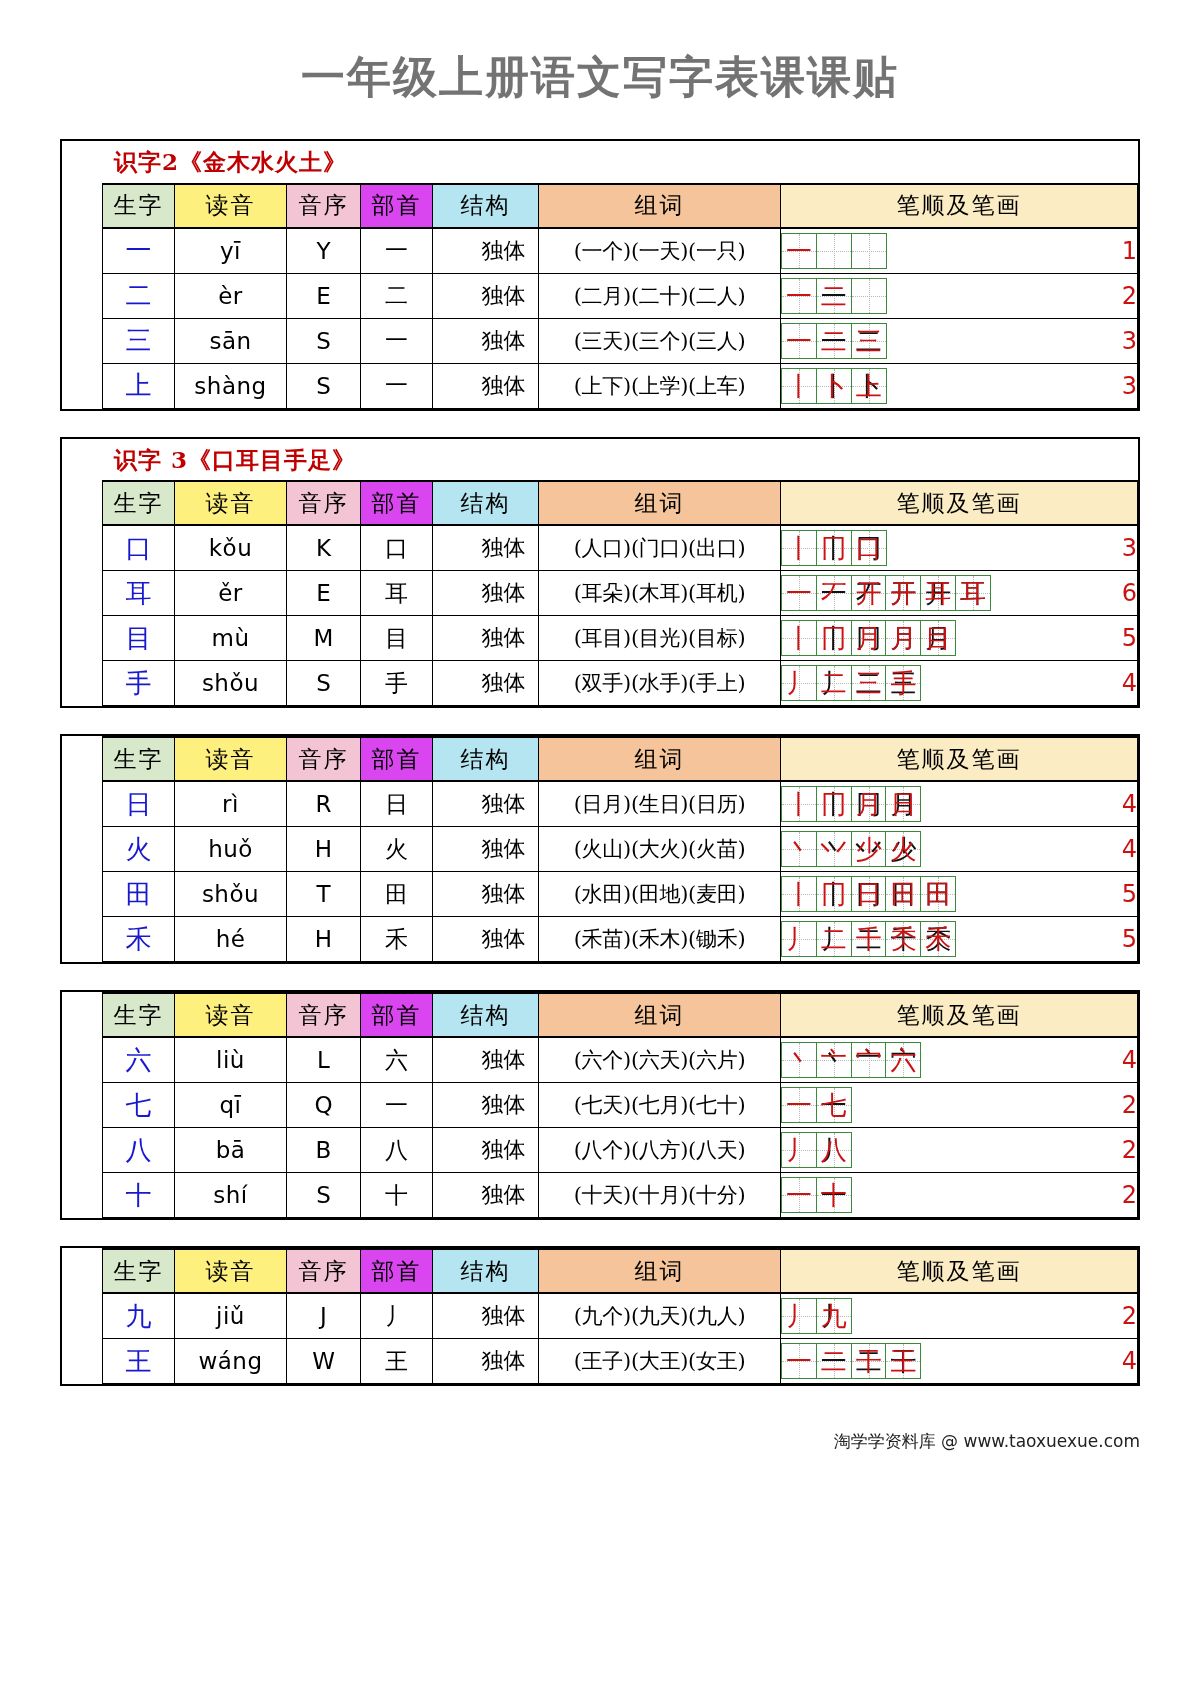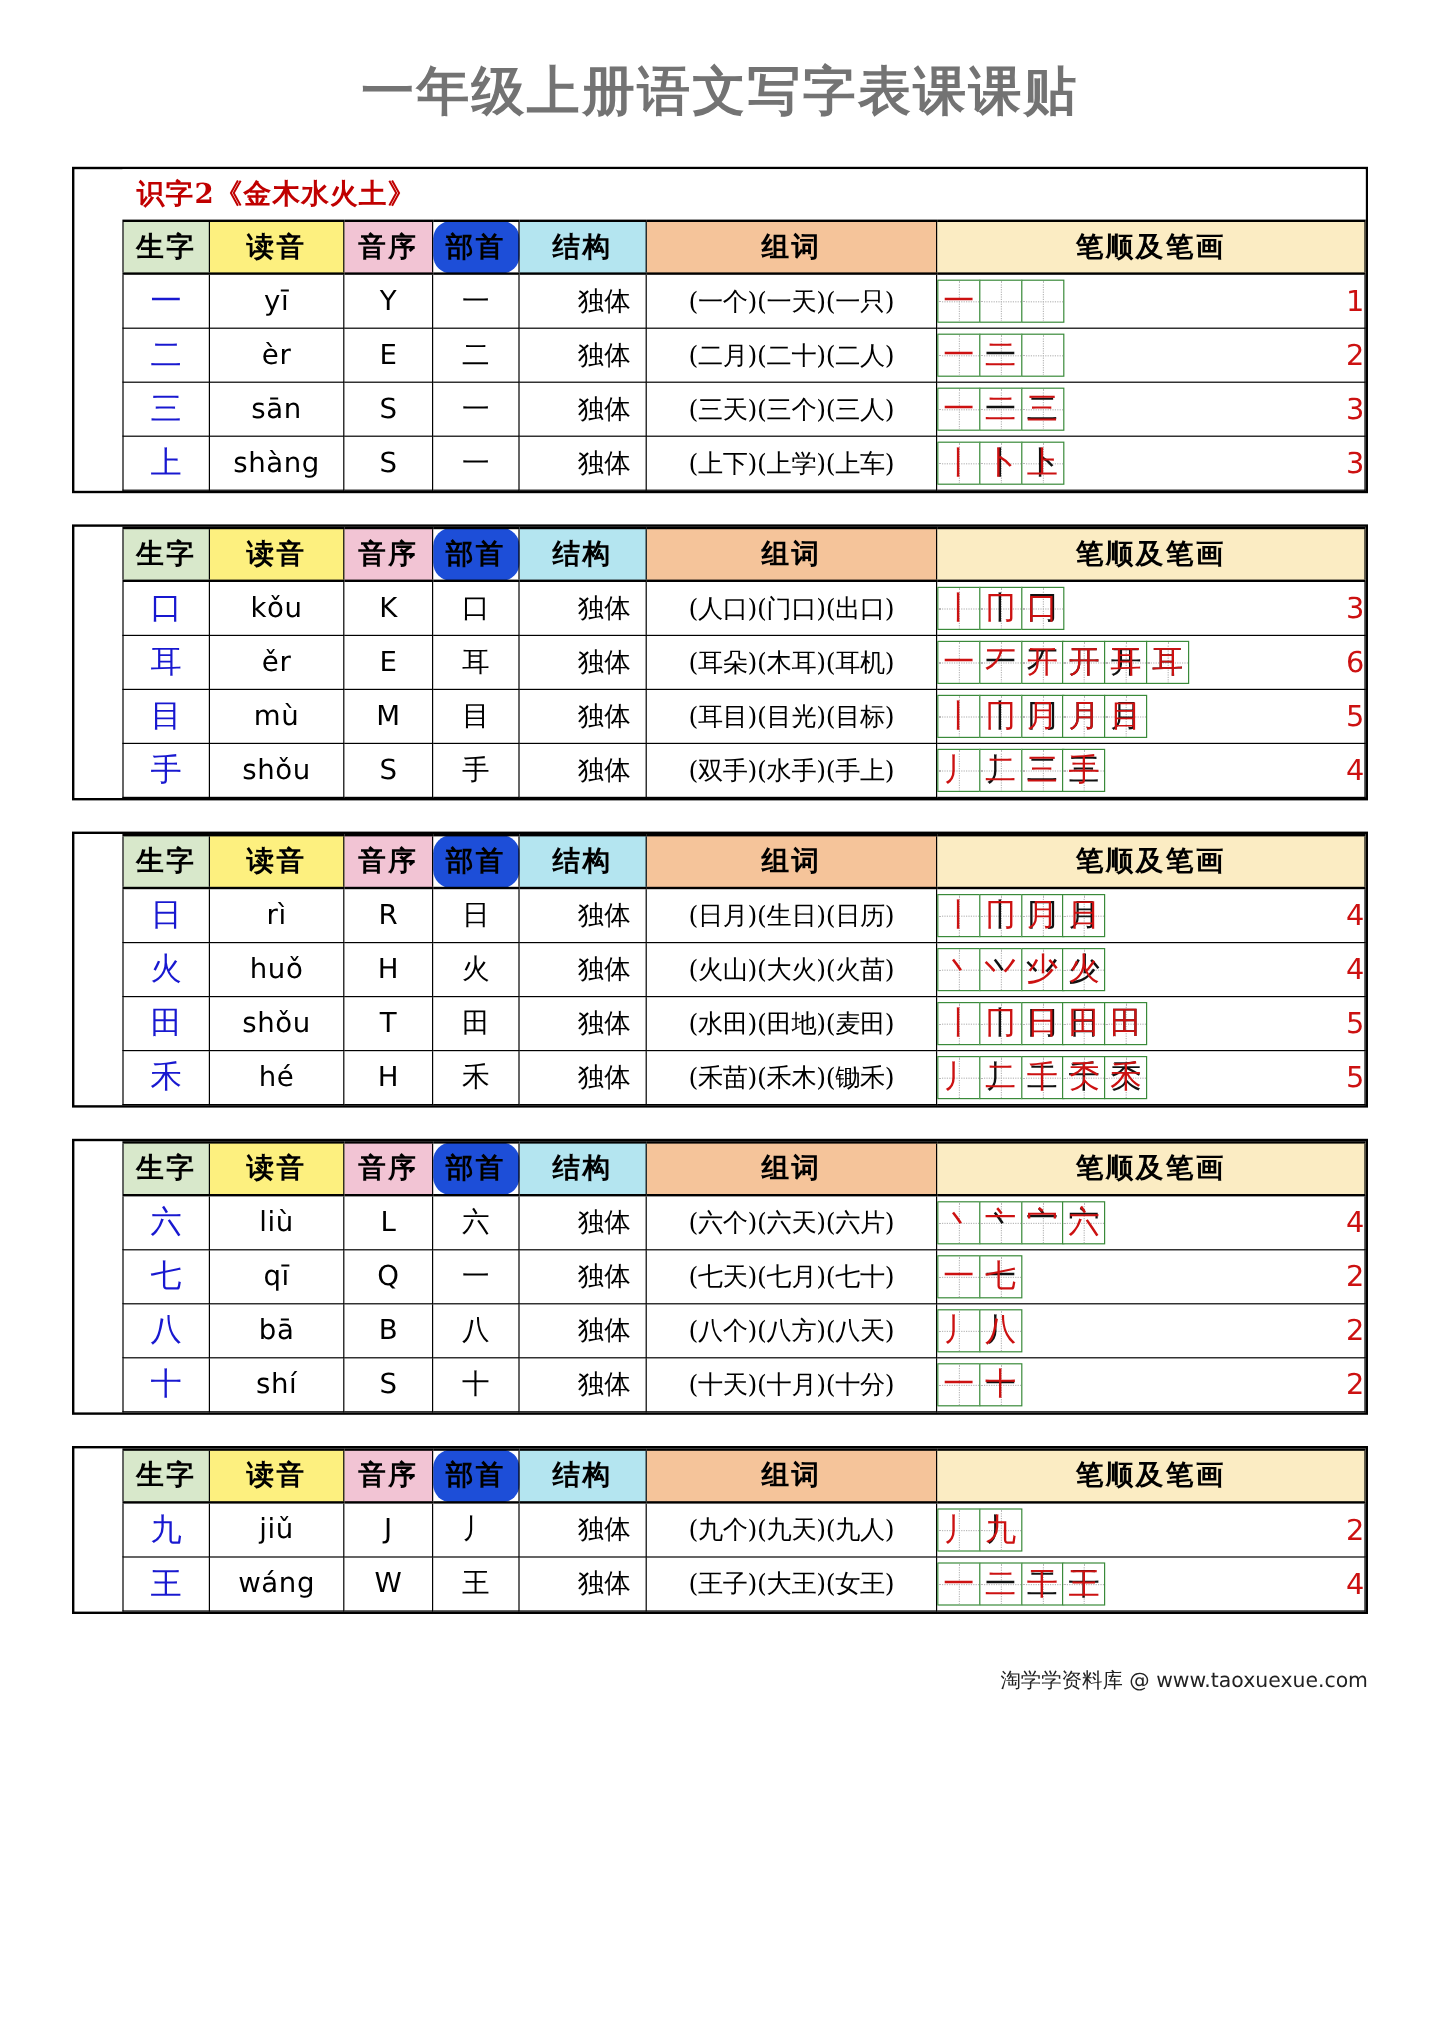--- a/index.html
+++ b/index.html
@@ -67,29 +67,29 @@
     padding: 0;
     text-align: center;
     vertical-align: middle;
     font-weight: normal;
   }
   table.zb thead td {
     border-top: 2.2px solid #000;
     border-bottom: 2.2px solid #000;
     font-family: "DejaVu Serif", "Liberation Serif", serif;
     font-size: 23px;
-    font-weight: bold;
+    font-weight: normal;
     height: 42px;
     letter-spacing: 2px;
   }
   
   .h-shengzi  { background: #d8e8cb; }
   .h-duyin    { background: #fdf07f; }
   .h-yinxu    { background: #f2c4d4; }
-  .h-bushou   { background: #1d4ed8; border-radius: 15px; }
+  .h-bushou   { background: #d946ef; }
   .h-jiegou   { background: #b4e5f0; }
   .h-zuci     { background: #f5c49a; }
   .h-bishun   { background: #fbecc3; }
 
   
   col.c-shengzi { width: 72px; }
   col.c-duyin   { width: 112px; }
   col.c-yinxu   { width: 74px; }
   col.c-bushou  { width: 72px; }
   col.c-jiegou  { width: 106px; }
@@ -324,20 +324,175 @@
                     <div class="sbox">
                       <span class="glyph base">丨</span>
                       <span class="glyph newest">卜</span>
                     </div>
                     <div class="sbox">
                       <span class="glyph base">卜</span>
                       <span class="glyph newest">上</span>
                     </div>
                   </div>
                   <span class="stroke-count">3</span>
+                </div>
+              </td>
+            </tr>
+          </tbody>
+        </table>
+      </div>
+      <div class="section">
+        <div class="section-title">识字 3《口耳目手足》</div>
+        <table class="zb">
+          <colgroup>
+            <col class="c-shengzi">
+            <col class="c-duyin">
+            <col class="c-yinxu">
+            <col class="c-bushou">
+            <col class="c-jiegou">
+            <col class="c-zuci">
+            <col class="c-bishun">
+          </colgroup>
+          <thead>
+            <tr>
+              <td class="h-shengzi">生字</td>
+              <td class="h-duyin">读音</td>
+              <td class="h-yinxu">音序</td>
+              <td class="h-bushou">部首</td>
+              <td class="h-jiegou">结构</td>
+              <td class="h-zuci">组词</td>
+              <td class="h-bishun">笔顺及笔画</td>
+            </tr>
+          </thead>
+          <tbody>
+            <tr>
+              <td><span class="cell-char">口</span></td>
+              <td><span class="cell-pinyin">kǒu</span></td>
+              <td><span class="cell-letter">K</span></td>
+              <td><span class="cell-radical">口</span></td>
+              <td><span class="cell-structure">独体</span></td>
+              <td><span class="cell-words">(人口)(门口)(出口)</span></td>
+              <td class="strokes-cell">
+                <div class="strokes-wrap">
+                  <div class="boxes">
+                    <div class="sbox">
+                      <span class="glyph newest">丨</span>
+                    </div>
+                    <div class="sbox">
+                      <span class="glyph base">丨</span>
+                      <span class="glyph newest">冂</span>
+                    </div>
+                    <div class="sbox">
+                      <span class="glyph base">冂</span>
+                      <span class="glyph newest">口</span>
+                    </div>
+                  </div>
+                  <span class="stroke-count">3</span>
+                </div>
+              </td>
+            </tr>
+            <tr>
+              <td><span class="cell-char">耳</span></td>
+              <td><span class="cell-pinyin">ěr</span></td>
+              <td><span class="cell-letter">E</span></td>
+              <td><span class="cell-radical">耳</span></td>
+              <td><span class="cell-structure">独体</span></td>
+              <td><span class="cell-words">(耳朵)(木耳)(耳机)</span></td>
+              <td class="strokes-cell">
+                <div class="strokes-wrap">
+                  <div class="boxes">
+                    <div class="sbox">
+                      <span class="glyph newest">一</span>
+                    </div>
+                    <div class="sbox">
+                      <span class="glyph base">一</span>
+                      <span class="glyph newest">丆</span>
+                    </div>
+                    <div class="sbox">
+                      <span class="glyph base">丆</span>
+                      <span class="glyph newest">开</span>
+                    </div>
+                    <div class="sbox">
+                      <span class="glyph base">开</span>
+                      <span class="glyph newest">开</span>
+                    </div>
+                    <div class="sbox">
+                      <span class="glyph base">开</span>
+                      <span class="glyph newest">耳</span>
+                    </div>
+                    <div class="sbox">
+                      <span class="glyph base">耳</span>
+                      <span class="glyph newest">耳</span>
+                    </div>
+                  </div>
+                  <span class="stroke-count">6</span>
+                </div>
+              </td>
+            </tr>
+            <tr>
+              <td><span class="cell-char">目</span></td>
+              <td><span class="cell-pinyin">mù</span></td>
+              <td><span class="cell-letter">M</span></td>
+              <td><span class="cell-radical">目</span></td>
+              <td><span class="cell-structure">独体</span></td>
+              <td><span class="cell-words">(耳目)(目光)(目标)</span></td>
+              <td class="strokes-cell">
+                <div class="strokes-wrap">
+                  <div class="boxes">
+                    <div class="sbox">
+                      <span class="glyph newest">丨</span>
+                    </div>
+                    <div class="sbox">
+                      <span class="glyph base">丨</span>
+                      <span class="glyph newest">冂</span>
+                    </div>
+                    <div class="sbox">
+                      <span class="glyph base">冂</span>
+                      <span class="glyph newest">月</span>
+                    </div>
+                    <div class="sbox">
+                      <span class="glyph base">月</span>
+                      <span class="glyph newest">月</span>
+                    </div>
+                    <div class="sbox">
+                      <span class="glyph base">月</span>
+                      <span class="glyph newest">目</span>
+                    </div>
+                  </div>
+                  <span class="stroke-count">5</span>
+                </div>
+              </td>
+            </tr>
+            <tr>
+              <td><span class="cell-char">手</span></td>
+              <td><span class="cell-pinyin">shǒu</span></td>
+              <td><span class="cell-letter">S</span></td>
+              <td><span class="cell-radical">手</span></td>
+              <td><span class="cell-structure">独体</span></td>
+              <td><span class="cell-words">(双手)(水手)(手上)</span></td>
+              <td class="strokes-cell">
+                <div class="strokes-wrap">
+                  <div class="boxes">
+                    <div class="sbox">
+                      <span class="glyph newest">丿</span>
+                    </div>
+                    <div class="sbox">
+                      <span class="glyph base">丿</span>
+                      <span class="glyph newest">二</span>
+                    </div>
+                    <div class="sbox">
+                      <span class="glyph base">二</span>
+                      <span class="glyph newest">三</span>
+                    </div>
+                    <div class="sbox">
+                      <span class="glyph base">三</span>
+                      <span class="glyph newest">手</span>
+                    </div>
+                  </div>
+                  <span class="stroke-count">4</span>
                 </div>
               </td>
             </tr>
           </tbody>
         </table>
       </div>
       <div class="section">
         <table class="zb">
           <colgroup>
             <col class="c-shengzi">
@@ -354,144 +509,144 @@
               <td class="h-duyin">读音</td>
               <td class="h-yinxu">音序</td>
               <td class="h-bushou">部首</td>
               <td class="h-jiegou">结构</td>
               <td class="h-zuci">组词</td>
               <td class="h-bishun">笔顺及笔画</td>
             </tr>
           </thead>
           <tbody>
             <tr>
-              <td><span class="cell-char">口</span></td>
-              <td><span class="cell-pinyin">kǒu</span></td>
-              <td><span class="cell-letter">K</span></td>
-              <td><span class="cell-radical">口</span></td>
-              <td><span class="cell-structure">独体</span></td>
-              <td><span class="cell-words">(人口)(门口)(出口)</span></td>
+              <td><span class="cell-char">日</span></td>
+              <td><span class="cell-pinyin">rì</span></td>
+              <td><span class="cell-letter">R</span></td>
+              <td><span class="cell-radical">日</span></td>
+              <td><span class="cell-structure">独体</span></td>
+              <td><span class="cell-words">(日月)(生日)(日历)</span></td>
               <td class="strokes-cell">
                 <div class="strokes-wrap">
                   <div class="boxes">
                     <div class="sbox">
                       <span class="glyph newest">丨</span>
                     </div>
                     <div class="sbox">
                       <span class="glyph base">丨</span>
                       <span class="glyph newest">冂</span>
                     </div>
                     <div class="sbox">
                       <span class="glyph base">冂</span>
-                      <span class="glyph newest">口</span>
-                    </div>
-                  </div>
-                  <span class="stroke-count">3</span>
-                </div>
-              </td>
-            </tr>
-            <tr>
-              <td><span class="cell-char">耳</span></td>
-              <td><span class="cell-pinyin">ěr</span></td>
-              <td><span class="cell-letter">E</span></td>
-              <td><span class="cell-radical">耳</span></td>
-              <td><span class="cell-structure">独体</span></td>
-              <td><span class="cell-words">(耳朵)(木耳)(耳机)</span></td>
-              <td class="strokes-cell">
-                <div class="strokes-wrap">
-                  <div class="boxes">
-                    <div class="sbox">
-                      <span class="glyph newest">一</span>
-                    </div>
-                    <div class="sbox">
-                      <span class="glyph base">一</span>
-                      <span class="glyph newest">丆</span>
-                    </div>
-                    <div class="sbox">
-                      <span class="glyph base">丆</span>
-                      <span class="glyph newest">开</span>
-                    </div>
-                    <div class="sbox">
-                      <span class="glyph base">开</span>
-                      <span class="glyph newest">开</span>
-                    </div>
-                    <div class="sbox">
-                      <span class="glyph base">开</span>
-                      <span class="glyph newest">耳</span>
-                    </div>
-                    <div class="sbox">
-                      <span class="glyph base">耳</span>
-                      <span class="glyph newest">耳</span>
-                    </div>
-                  </div>
-                  <span class="stroke-count">6</span>
-                </div>
-              </td>
-            </tr>
-            <tr>
-              <td><span class="cell-char">目</span></td>
-              <td><span class="cell-pinyin">mù</span></td>
-              <td><span class="cell-letter">M</span></td>
-              <td><span class="cell-radical">目</span></td>
-              <td><span class="cell-structure">独体</span></td>
-              <td><span class="cell-words">(耳目)(目光)(目标)</span></td>
+                      <span class="glyph newest">月</span>
+                    </div>
+                    <div class="sbox">
+                      <span class="glyph base">月</span>
+                      <span class="glyph newest">日</span>
+                    </div>
+                  </div>
+                  <span class="stroke-count">4</span>
+                </div>
+              </td>
+            </tr>
+            <tr>
+              <td><span class="cell-char">火</span></td>
+              <td><span class="cell-pinyin">huǒ</span></td>
+              <td><span class="cell-letter">H</span></td>
+              <td><span class="cell-radical">火</span></td>
+              <td><span class="cell-structure">独体</span></td>
+              <td><span class="cell-words">(火山)(大火)(火苗)</span></td>
+              <td class="strokes-cell">
+                <div class="strokes-wrap">
+                  <div class="boxes">
+                    <div class="sbox">
+                      <span class="glyph newest">丶</span>
+                    </div>
+                    <div class="sbox">
+                      <span class="glyph base">丶</span>
+                      <span class="glyph newest">丷</span>
+                    </div>
+                    <div class="sbox">
+                      <span class="glyph base">丷</span>
+                      <span class="glyph newest">少</span>
+                    </div>
+                    <div class="sbox">
+                      <span class="glyph base">少</span>
+                      <span class="glyph newest">火</span>
+                    </div>
+                  </div>
+                  <span class="stroke-count">4</span>
+                </div>
+              </td>
+            </tr>
+            <tr>
+              <td><span class="cell-char">田</span></td>
+              <td><span class="cell-pinyin">shǒu</span></td>
+              <td><span class="cell-letter">T</span></td>
+              <td><span class="cell-radical">田</span></td>
+              <td><span class="cell-structure">独体</span></td>
+              <td><span class="cell-words">(水田)(田地)(麦田)</span></td>
               <td class="strokes-cell">
                 <div class="strokes-wrap">
                   <div class="boxes">
                     <div class="sbox">
                       <span class="glyph newest">丨</span>
                     </div>
                     <div class="sbox">
                       <span class="glyph base">丨</span>
                       <span class="glyph newest">冂</span>
                     </div>
                     <div class="sbox">
                       <span class="glyph base">冂</span>
-                      <span class="glyph newest">月</span>
-                    </div>
-                    <div class="sbox">
-                      <span class="glyph base">月</span>
-                      <span class="glyph newest">月</span>
-                    </div>
-                    <div class="sbox">
-                      <span class="glyph base">月</span>
-                      <span class="glyph newest">目</span>
+                      <span class="glyph newest">日</span>
+                    </div>
+                    <div class="sbox">
+                      <span class="glyph base">日</span>
+                      <span class="glyph newest">田</span>
+                    </div>
+                    <div class="sbox">
+                      <span class="glyph base">田</span>
+                      <span class="glyph newest">田</span>
                     </div>
                   </div>
                   <span class="stroke-count">5</span>
                 </div>
               </td>
             </tr>
             <tr>
-              <td><span class="cell-char">手</span></td>
-              <td><span class="cell-pinyin">shǒu</span></td>
-              <td><span class="cell-letter">S</span></td>
-              <td><span class="cell-radical">手</span></td>
-              <td><span class="cell-structure">独体</span></td>
-              <td><span class="cell-words">(双手)(水手)(手上)</span></td>
+              <td><span class="cell-char">禾</span></td>
+              <td><span class="cell-pinyin">hé</span></td>
+              <td><span class="cell-letter">H</span></td>
+              <td><span class="cell-radical">禾</span></td>
+              <td><span class="cell-structure">独体</span></td>
+              <td><span class="cell-words">(禾苗)(禾木)(锄禾)</span></td>
               <td class="strokes-cell">
                 <div class="strokes-wrap">
                   <div class="boxes">
                     <div class="sbox">
                       <span class="glyph newest">丿</span>
                     </div>
                     <div class="sbox">
                       <span class="glyph base">丿</span>
                       <span class="glyph newest">二</span>
                     </div>
                     <div class="sbox">
                       <span class="glyph base">二</span>
-                      <span class="glyph newest">三</span>
-                    </div>
-                    <div class="sbox">
-                      <span class="glyph base">三</span>
-                      <span class="glyph newest">手</span>
-                    </div>
-                  </div>
-                  <span class="stroke-count">4</span>
+                      <span class="glyph newest">千</span>
+                    </div>
+                    <div class="sbox">
+                      <span class="glyph base">千</span>
+                      <span class="glyph newest">秂</span>
+                    </div>
+                    <div class="sbox">
+                      <span class="glyph base">秂</span>
+                      <span class="glyph newest">禾</span>
+                    </div>
+                  </div>
+                  <span class="stroke-count">5</span>
                 </div>
               </td>
             </tr>
           </tbody>
         </table>
       </div>
       <div class="section">
         <table class="zb">
           <colgroup>
             <col class="c-shengzi">
@@ -508,144 +663,112 @@
               <td class="h-duyin">读音</td>
               <td class="h-yinxu">音序</td>
               <td class="h-bushou">部首</td>
               <td class="h-jiegou">结构</td>
               <td class="h-zuci">组词</td>
               <td class="h-bishun">笔顺及笔画</td>
             </tr>
           </thead>
           <tbody>
             <tr>
-              <td><span class="cell-char">日</span></td>
-              <td><span class="cell-pinyin">rì</span></td>
-              <td><span class="cell-letter">R</span></td>
-              <td><span class="cell-radical">日</span></td>
-              <td><span class="cell-structure">独体</span></td>
-              <td><span class="cell-words">(日月)(生日)(日历)</span></td>
-              <td class="strokes-cell">
-                <div class="strokes-wrap">
-                  <div class="boxes">
-                    <div class="sbox">
-                      <span class="glyph newest">丨</span>
-                    </div>
-                    <div class="sbox">
-                      <span class="glyph base">丨</span>
-                      <span class="glyph newest">冂</span>
-                    </div>
-                    <div class="sbox">
-                      <span class="glyph base">冂</span>
-                      <span class="glyph newest">月</span>
-                    </div>
-                    <div class="sbox">
-                      <span class="glyph base">月</span>
-                      <span class="glyph newest">日</span>
+              <td><span class="cell-char">六</span></td>
+              <td><span class="cell-pinyin">liù</span></td>
+              <td><span class="cell-letter">L</span></td>
+              <td><span class="cell-radical">六</span></td>
+              <td><span class="cell-structure">独体</span></td>
+              <td><span class="cell-words">(六个)(六天)(六片)</span></td>
+              <td class="strokes-cell">
+                <div class="strokes-wrap">
+                  <div class="boxes">
+                    <div class="sbox">
+                      <span class="glyph newest">丶</span>
+                    </div>
+                    <div class="sbox">
+                      <span class="glyph base">丶</span>
+                      <span class="glyph newest">亠</span>
+                    </div>
+                    <div class="sbox">
+                      <span class="glyph base">亠</span>
+                      <span class="glyph newest">宀</span>
+                    </div>
+                    <div class="sbox">
+                      <span class="glyph base">宀</span>
+                      <span class="glyph newest">六</span>
                     </div>
                   </div>
                   <span class="stroke-count">4</span>
                 </div>
               </td>
             </tr>
             <tr>
-              <td><span class="cell-char">火</span></td>
-              <td><span class="cell-pinyin">huǒ</span></td>
-              <td><span class="cell-letter">H</span></td>
-              <td><span class="cell-radical">火</span></td>
-              <td><span class="cell-structure">独体</span></td>
-              <td><span class="cell-words">(火山)(大火)(火苗)</span></td>
-              <td class="strokes-cell">
-                <div class="strokes-wrap">
-                  <div class="boxes">
-                    <div class="sbox">
-                      <span class="glyph newest">丶</span>
-                    </div>
-                    <div class="sbox">
-                      <span class="glyph base">丶</span>
-                      <span class="glyph newest">丷</span>
-                    </div>
-                    <div class="sbox">
-                      <span class="glyph base">丷</span>
-                      <span class="glyph newest">少</span>
-                    </div>
-                    <div class="sbox">
-                      <span class="glyph base">少</span>
-                      <span class="glyph newest">火</span>
-                    </div>
-                  </div>
-                  <span class="stroke-count">4</span>
-                </div>
-              </td>
-            </tr>
-            <tr>
-              <td><span class="cell-char">田</span></td>
-              <td><span class="cell-pinyin">shǒu</span></td>
-              <td><span class="cell-letter">T</span></td>
-              <td><span class="cell-radical">田</span></td>
-              <td><span class="cell-structure">独体</span></td>
-              <td><span class="cell-words">(水田)(田地)(麦田)</span></td>
-              <td class="strokes-cell">
-                <div class="strokes-wrap">
-                  <div class="boxes">
-                    <div class="sbox">
-                      <span class="glyph newest">丨</span>
-                    </div>
-                    <div class="sbox">
-                      <span class="glyph base">丨</span>
-                      <span class="glyph newest">冂</span>
-                    </div>
-                    <div class="sbox">
-                      <span class="glyph base">冂</span>
-                      <span class="glyph newest">日</span>
-                    </div>
-                    <div class="sbox">
-                      <span class="glyph base">日</span>
-                      <span class="glyph newest">田</span>
-                    </div>
-                    <div class="sbox">
-                      <span class="glyph base">田</span>
-                      <span class="glyph newest">田</span>
-                    </div>
-                  </div>
-                  <span class="stroke-count">5</span>
-                </div>
-              </td>
-            </tr>
-            <tr>
-              <td><span class="cell-char">禾</span></td>
-              <td><span class="cell-pinyin">hé</span></td>
-              <td><span class="cell-letter">H</span></td>
-              <td><span class="cell-radical">禾</span></td>
-              <td><span class="cell-structure">独体</span></td>
-              <td><span class="cell-words">(禾苗)(禾木)(锄禾)</span></td>
+              <td><span class="cell-char">七</span></td>
+              <td><span class="cell-pinyin">qī</span></td>
+              <td><span class="cell-letter">Q</span></td>
+              <td><span class="cell-radical">一</span></td>
+              <td><span class="cell-structure">独体</span></td>
+              <td><span class="cell-words">(七天)(七月)(七十)</span></td>
+              <td class="strokes-cell">
+                <div class="strokes-wrap">
+                  <div class="boxes">
+                    <div class="sbox">
+                      <span class="glyph newest">一</span>
+                    </div>
+                    <div class="sbox">
+                      <span class="glyph base">一</span>
+                      <span class="glyph newest">七</span>
+                    </div>
+                  </div>
+                  <span class="stroke-count">2</span>
+                </div>
+              </td>
+            </tr>
+            <tr>
+              <td><span class="cell-char">八</span></td>
+              <td><span class="cell-pinyin">bā</span></td>
+              <td><span class="cell-letter">B</span></td>
+              <td><span class="cell-radical">八</span></td>
+              <td><span class="cell-structure">独体</span></td>
+              <td><span class="cell-words">(八个)(八方)(八天)</span></td>
               <td class="strokes-cell">
                 <div class="strokes-wrap">
                   <div class="boxes">
                     <div class="sbox">
                       <span class="glyph newest">丿</span>
                     </div>
                     <div class="sbox">
                       <span class="glyph base">丿</span>
-                      <span class="glyph newest">二</span>
-                    </div>
-                    <div class="sbox">
-                      <span class="glyph base">二</span>
-                      <span class="glyph newest">千</span>
-                    </div>
-                    <div class="sbox">
-                      <span class="glyph base">千</span>
-                      <span class="glyph newest">秂</span>
-                    </div>
-                    <div class="sbox">
-                      <span class="glyph base">秂</span>
-                      <span class="glyph newest">禾</span>
-                    </div>
-                  </div>
-                  <span class="stroke-count">5</span>
+                      <span class="glyph newest">八</span>
+                    </div>
+                  </div>
+                  <span class="stroke-count">2</span>
+                </div>
+              </td>
+            </tr>
+            <tr>
+              <td><span class="cell-char">十</span></td>
+              <td><span class="cell-pinyin">shí</span></td>
+              <td><span class="cell-letter">S</span></td>
+              <td><span class="cell-radical">十</span></td>
+              <td><span class="cell-structure">独体</span></td>
+              <td><span class="cell-words">(十天)(十月)(十分)</span></td>
+              <td class="strokes-cell">
+                <div class="strokes-wrap">
+                  <div class="boxes">
+                    <div class="sbox">
+                      <span class="glyph newest">一</span>
+                    </div>
+                    <div class="sbox">
+                      <span class="glyph base">一</span>
+                      <span class="glyph newest">十</span>
+                    </div>
+                  </div>
+                  <span class="stroke-count">2</span>
                 </div>
               </td>
             </tr>
           </tbody>
         </table>
       </div>
       <div class="section">
         <table class="zb">
           <colgroup>
             <col class="c-shengzi">
@@ -662,142 +785,20 @@
               <td class="h-duyin">读音</td>
               <td class="h-yinxu">音序</td>
               <td class="h-bushou">部首</td>
               <td class="h-jiegou">结构</td>
               <td class="h-zuci">组词</td>
               <td class="h-bishun">笔顺及笔画</td>
             </tr>
           </thead>
           <tbody>
             <tr>
-              <td><span class="cell-char">六</span></td>
-              <td><span class="cell-pinyin">liù</span></td>
-              <td><span class="cell-letter">L</span></td>
-              <td><span class="cell-radical">六</span></td>
-              <td><span class="cell-structure">独体</span></td>
-              <td><span class="cell-words">(六个)(六天)(六片)</span></td>
-              <td class="strokes-cell">
-                <div class="strokes-wrap">
-                  <div class="boxes">
-                    <div class="sbox">
-                      <span class="glyph newest">丶</span>
-                    </div>
-                    <div class="sbox">
-                      <span class="glyph base">丶</span>
-                      <span class="glyph newest">亠</span>
-                    </div>
-                    <div class="sbox">
-                      <span class="glyph base">亠</span>
-                      <span class="glyph newest">宀</span>
-                    </div>
-                    <div class="sbox">
-                      <span class="glyph base">宀</span>
-                      <span class="glyph newest">六</span>
-                    </div>
-                  </div>
-                  <span class="stroke-count">4</span>
-                </div>
-              </td>
-            </tr>
-            <tr>
-              <td><span class="cell-char">七</span></td>
-              <td><span class="cell-pinyin">qī</span></td>
-              <td><span class="cell-letter">Q</span></td>
-              <td><span class="cell-radical">一</span></td>
-              <td><span class="cell-structure">独体</span></td>
-              <td><span class="cell-words">(七天)(七月)(七十)</span></td>
-              <td class="strokes-cell">
-                <div class="strokes-wrap">
-                  <div class="boxes">
-                    <div class="sbox">
-                      <span class="glyph newest">一</span>
-                    </div>
-                    <div class="sbox">
-                      <span class="glyph base">一</span>
-                      <span class="glyph newest">七</span>
-                    </div>
-                  </div>
-                  <span class="stroke-count">2</span>
-                </div>
-              </td>
-            </tr>
-            <tr>
-              <td><span class="cell-char">八</span></td>
-              <td><span class="cell-pinyin">bā</span></td>
-              <td><span class="cell-letter">B</span></td>
-              <td><span class="cell-radical">八</span></td>
-              <td><span class="cell-structure">独体</span></td>
-              <td><span class="cell-words">(八个)(八方)(八天)</span></td>
-              <td class="strokes-cell">
-                <div class="strokes-wrap">
-                  <div class="boxes">
-                    <div class="sbox">
-                      <span class="glyph newest">丿</span>
-                    </div>
-                    <div class="sbox">
-                      <span class="glyph base">丿</span>
-                      <span class="glyph newest">八</span>
-                    </div>
-                  </div>
-                  <span class="stroke-count">2</span>
-                </div>
-              </td>
-            </tr>
-            <tr>
-              <td><span class="cell-char">十</span></td>
-              <td><span class="cell-pinyin">shí</span></td>
-              <td><span class="cell-letter">S</span></td>
-              <td><span class="cell-radical">十</span></td>
-              <td><span class="cell-structure">独体</span></td>
-              <td><span class="cell-words">(十天)(十月)(十分)</span></td>
-              <td class="strokes-cell">
-                <div class="strokes-wrap">
-                  <div class="boxes">
-                    <div class="sbox">
-                      <span class="glyph newest">一</span>
-                    </div>
-                    <div class="sbox">
-                      <span class="glyph base">一</span>
-                      <span class="glyph newest">十</span>
-                    </div>
-                  </div>
-                  <span class="stroke-count">2</span>
-                </div>
-              </td>
-            </tr>
-          </tbody>
-        </table>
-      </div>
-      <div class="section">
-        <table class="zb">
-          <colgroup>
-            <col class="c-shengzi">
-            <col class="c-duyin">
-            <col class="c-yinxu">
-            <col class="c-bushou">
-            <col class="c-jiegou">
-            <col class="c-zuci">
-            <col class="c-bishun">
-          </colgroup>
-          <thead>
-            <tr>
-              <td class="h-shengzi">生字</td>
-              <td class="h-duyin">读音</td>
-              <td class="h-yinxu">音序</td>
-              <td class="h-bushou">部首</td>
-              <td class="h-jiegou">结构</td>
-              <td class="h-zuci">组词</td>
-              <td class="h-bishun">笔顺及笔画</td>
-            </tr>
-          </thead>
-          <tbody>
-            <tr>
               <td><span class="cell-char">九</span></td>
               <td><span class="cell-pinyin">jiǔ</span></td>
               <td><span class="cell-letter">J</span></td>
               <td><span class="cell-radical">丿</span></td>
               <td><span class="cell-structure">独体</span></td>
               <td><span class="cell-words">(九个)(九天)(九人)</span></td>
               <td class="strokes-cell">
                 <div class="strokes-wrap">
                   <div class="boxes">
                     <div class="sbox">

